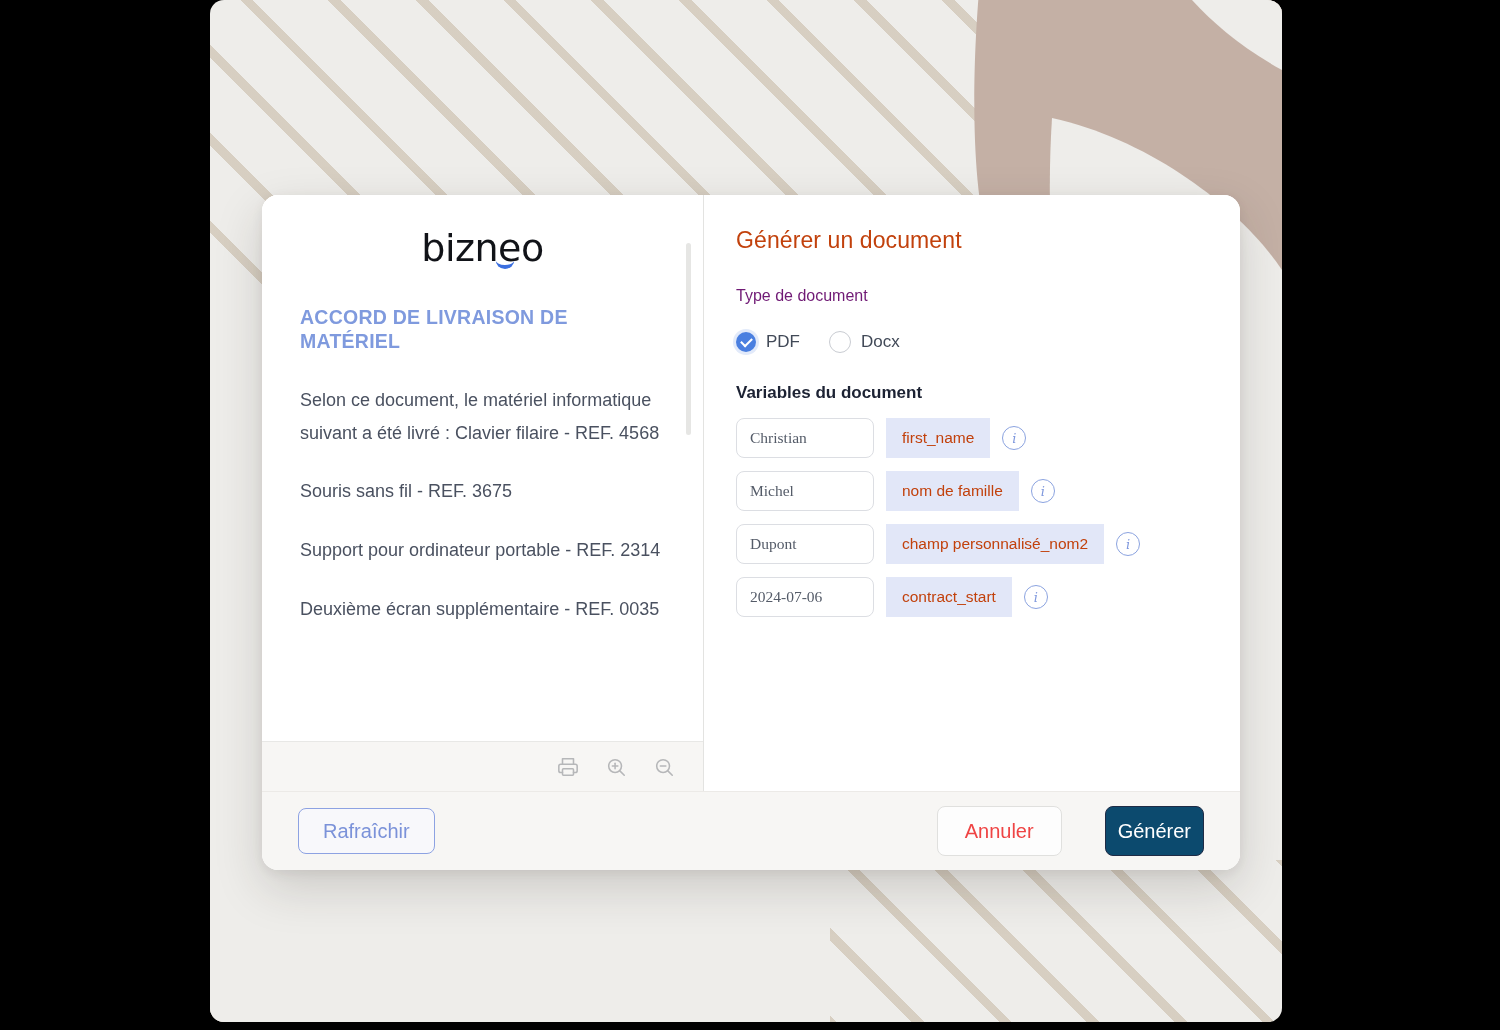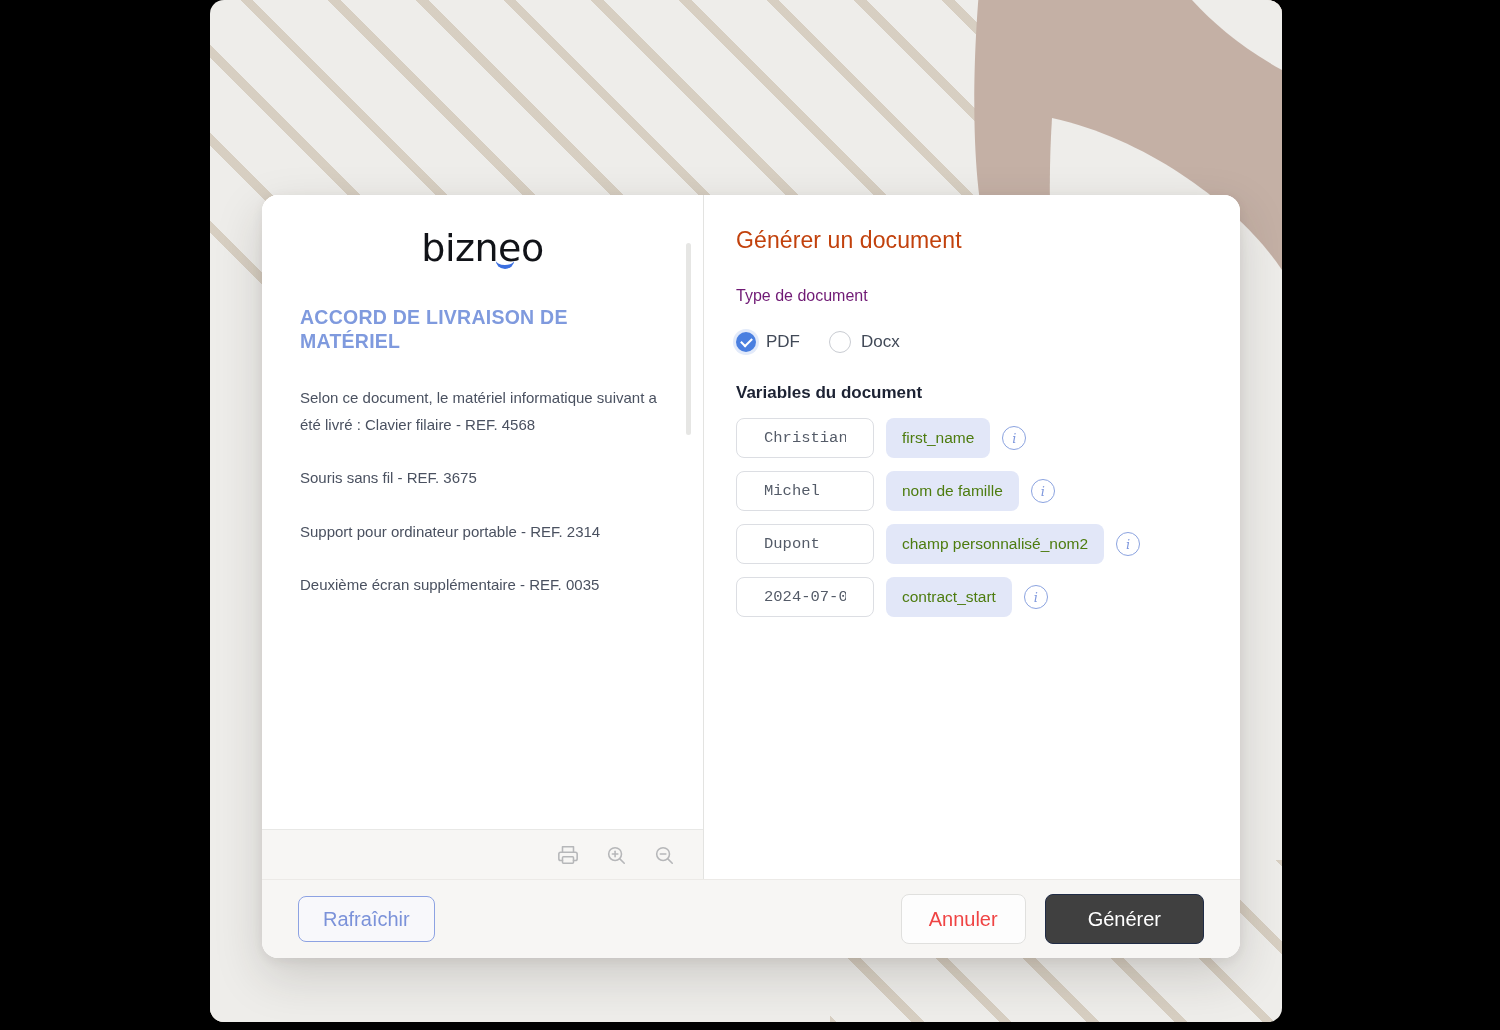--- a/index.html
+++ b/index.html
@@ -74,21 +74,21 @@
     height: 420px;
     overflow: hidden;
   }
 
   
   .modal {
     position: absolute;
     left: 262px;
     top: 195px;
     width: 978px;
-    height: 763px;
+    height: 675px;
     background: #ffffff;
     border-radius: 16px;
     box-shadow: 0 18px 48px rgba(40,35,30,0.17), 0 3px 12px rgba(40,35,30,0.07);
     overflow: hidden;
     display: flex;
     flex-direction: column;
   }
 
   .modal-body {
     display: flex;
@@ -147,21 +147,21 @@
     margin-top: 34px;
     font-size: 19.5px;
     font-weight: 700;
     letter-spacing: 0.25px;
     color: #7f9ade;
     line-height: 1.25;
   }
 
   .doc-para {
     margin-top: 26px;
-    font-size: 15px;
+    font-size: 18px;
     line-height: 1.82;
     color: #4a5160;
   }
   .doc-para.first { margin-top: 30px; }
 
   .doc-scrollbar-track {
     position: absolute;
     right: 12px;
     top: 10px;
     width: 5px;
@@ -279,37 +279,37 @@
     margin-bottom: 13px;
   }
 
   .var-input {
     width: 138px;
     height: 40px;
     box-sizing: border-box;
     border: 1px solid #dcdee3;
     border-radius: 8px;
     background: #fff;
-    padding: 0 27px;
-    font-family: Liberation Mono, monospace;
+    padding: 0 13px;
+    font-family: Liberation Serif, serif;
     font-size: 15.5px;
     color: #545b68;
     outline: none;
   }
 
   .var-tag {
     height: 40px;
     box-sizing: border-box;
     display: flex;
     align-items: center;
     padding: 0 16px;
-    border-radius: 8px;
+    border-radius: 0;
     background: #e2e7f8;
     font-size: 15.5px;
-    color: #4d7c0f;
+    color: #c2410c;
     white-space: nowrap;
     cursor: pointer;
   }
 
   .info-icon {
     width: 22px;
     height: 22px;
     border-radius: 50%;
     border: 1.6px solid #8ba3e0;
     color: #7e97dd;
@@ -352,24 +352,25 @@
   .btn-group { display: flex; align-items: center; gap: 19px; }
   .btn-cancel {
     height: 50px;
     padding: 0 27px;
     background: #fdfdfd;
     border: 1px solid #e0e0de;
     color: #ef4444;
   }
   .btn-generate {
     height: 50px;
-    padding: 0 42px;
-    background: #404040;
+    padding: 0 12px;
+    background: #0c4a6e;
     border: 1px solid #1f2b45;
     color: #ffffff;
+    margin-left: 24px;
   }
 </style>
 </head>
 <body>
 
 <div class="stage">
 
   <div class="bg-canvas">
     <div class="bg-stripes"></div>
     <div class="bg-wash"></div>

